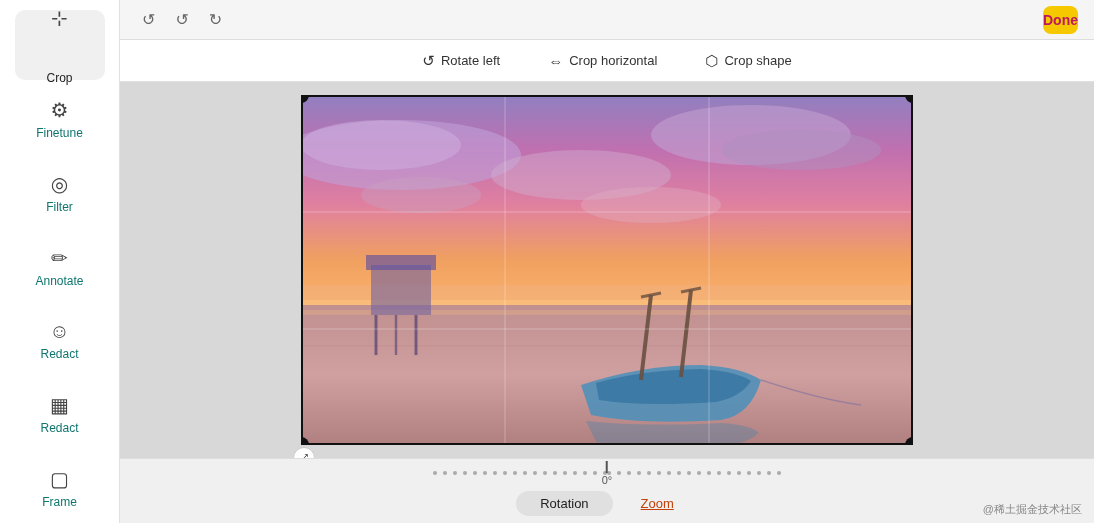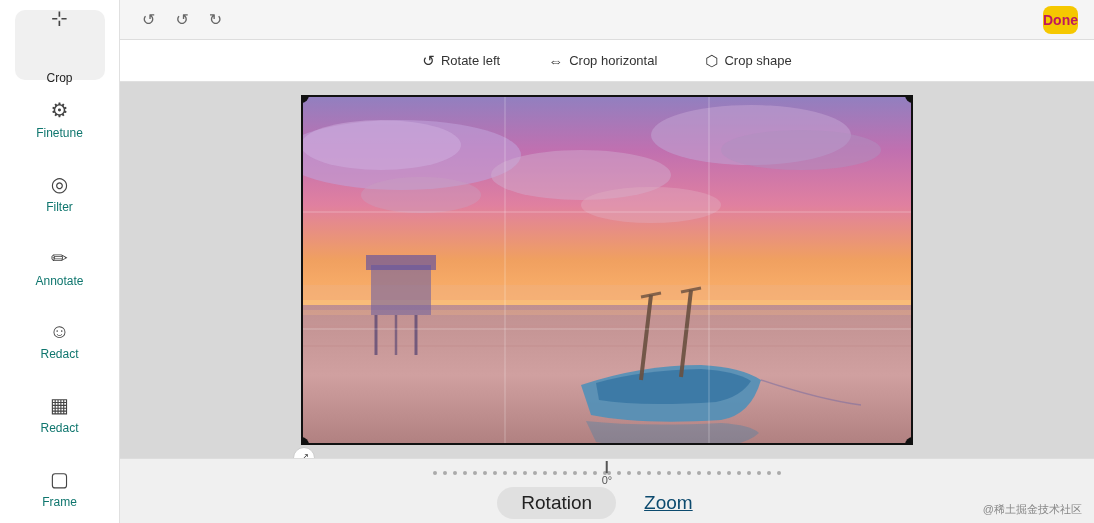--- a/index.html
+++ b/index.html
@@ -219,34 +219,34 @@
       display: flex;
       align-items: center;
       justify-content: center;
       gap: 4px;
       padding-bottom: 4px;
     }
 
     .mode-tab {
       padding: 5px 24px;
       border-radius: 20px;
-      font-size: 19px;
+      font-size: 13px;
       cursor: pointer;
       border: none;
     }
 
     .mode-tab.active {
       background: #e0e0e0;
       color: #222;
       font-weight: 500;
     }
 
     .mode-tab.inactive {
       background: transparent;
-      color: #0c4a6e;
+      color: #c2410c;
       text-decoration: underline;
     }
 
     
     .watermark {
       position: absolute;
       bottom: 6px;
       right: 12px;
       font-size: 11px;
       color: #888;

